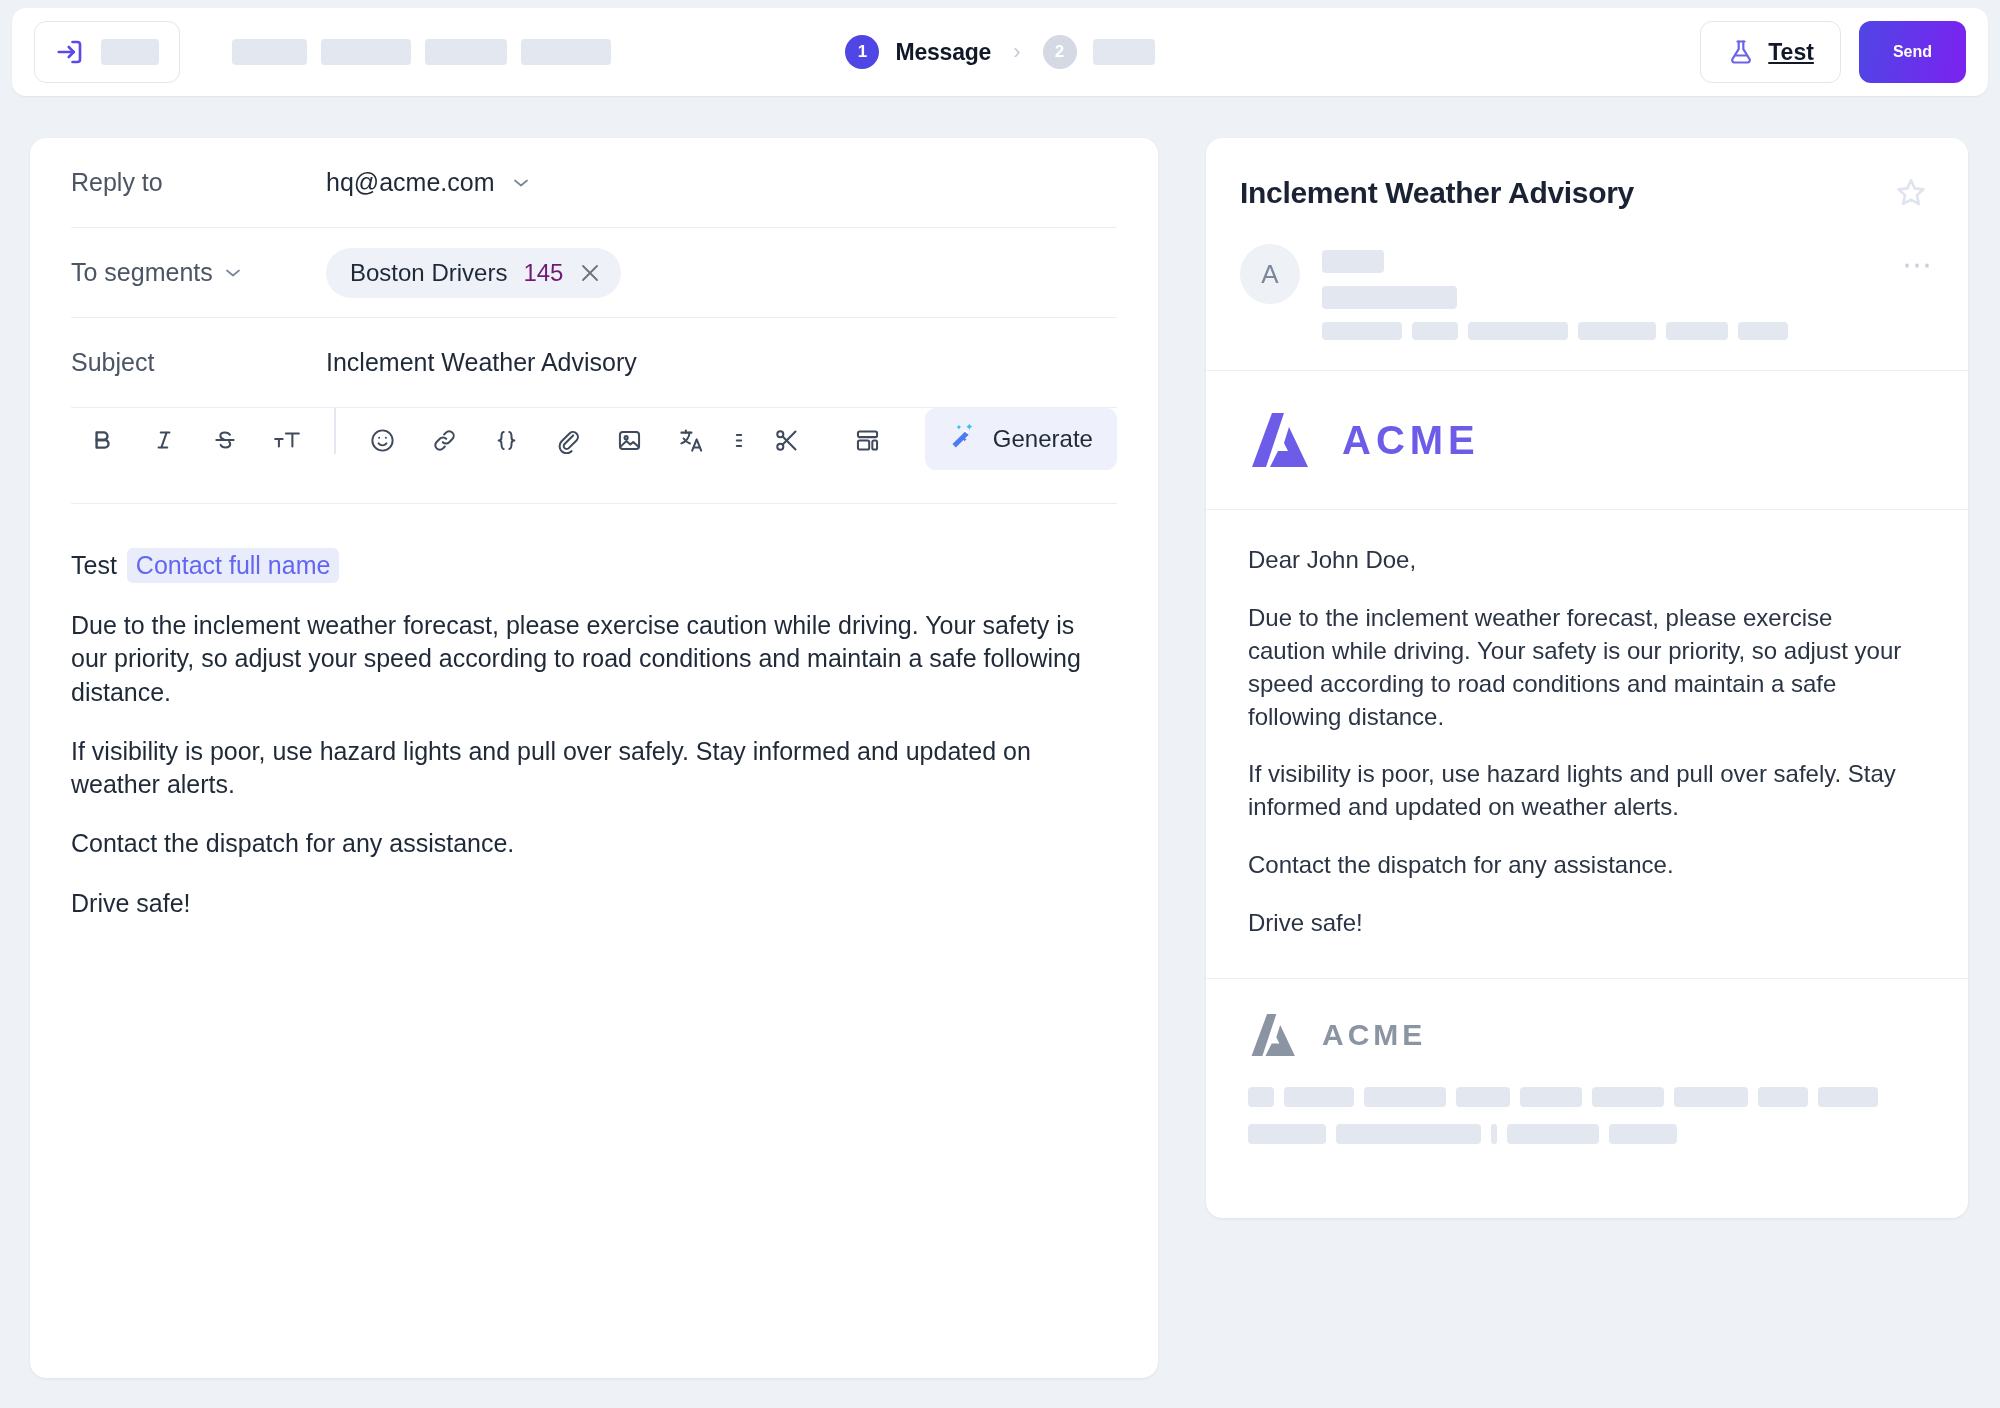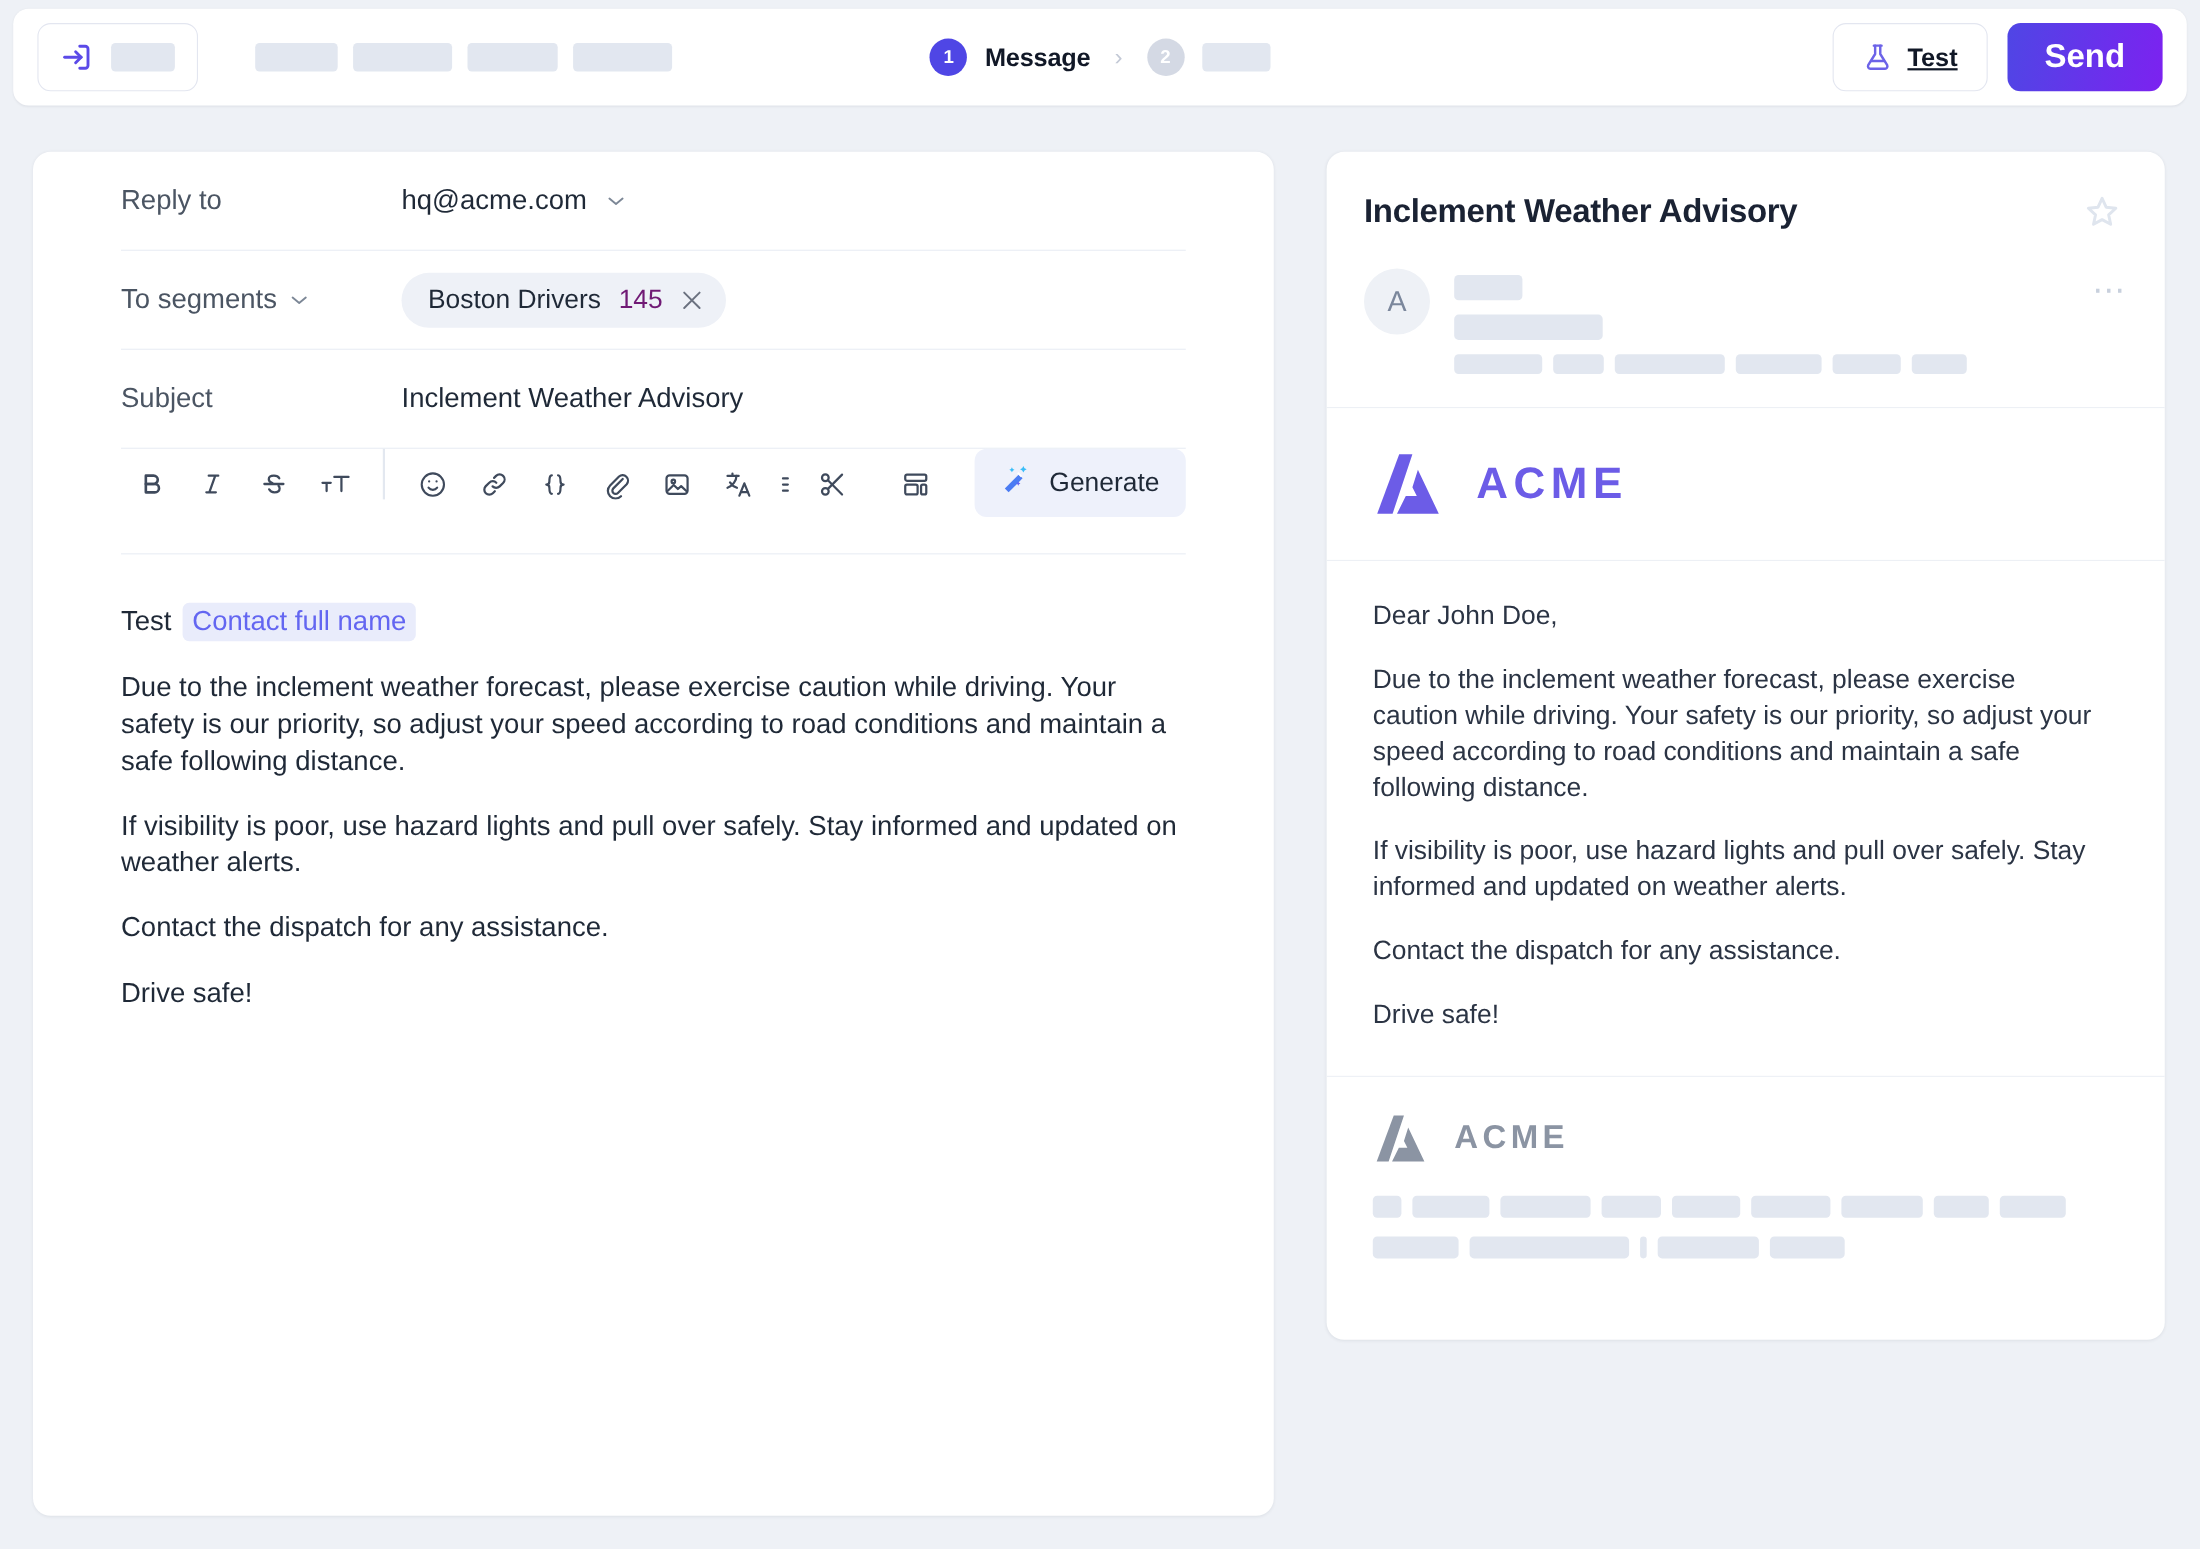--- a/index.html
+++ b/index.html
@@ -78,35 +78,35 @@
     border-radius: 12px;
     height: 62px; padding: 0 26px;
     background: #fff; cursor: pointer;
   }
   .test-btn span { font-size: 23px; font-weight: 700; color: #111827; text-decoration: underline; }
   .flask-icon { width: 28px; height: 28px; display:block; }
   .send-btn {
     height: 62px; padding: 0 34px;
     border: none; border-radius: 12px;
     background: linear-gradient(100deg, #4f46e5 0%, #7c22f0 100%);
-    color: #fff; font-size: 30px; font-weight: 700;
+    color: #fff; font-size: 16px; font-weight: 700;
     font-family: "Liberation Sans", sans-serif;
     cursor: pointer;
     display: flex; align-items: center;
   }
 
   
   .editor-card {
     position: absolute;
     left: 30px; top: 138px;
     width: 1128px; height: 1240px;
     background: #fff;
     border-radius: 16px;
     box-shadow: 0 1px 3px rgba(16,24,40,.07);
-    padding: 0 80px;
+    padding: 0 41px;
   }
   .field-row {
     display: flex; align-items: center;
     height: 90px;
     border-bottom: 1.5px solid #e9edf4;
   }
   .field-label {
     font-size: 25px; color: #4b5563; font-weight: 400;
     width: 255px; flex: 0 0 255px;
     display: flex; align-items: center; gap: 12px;

